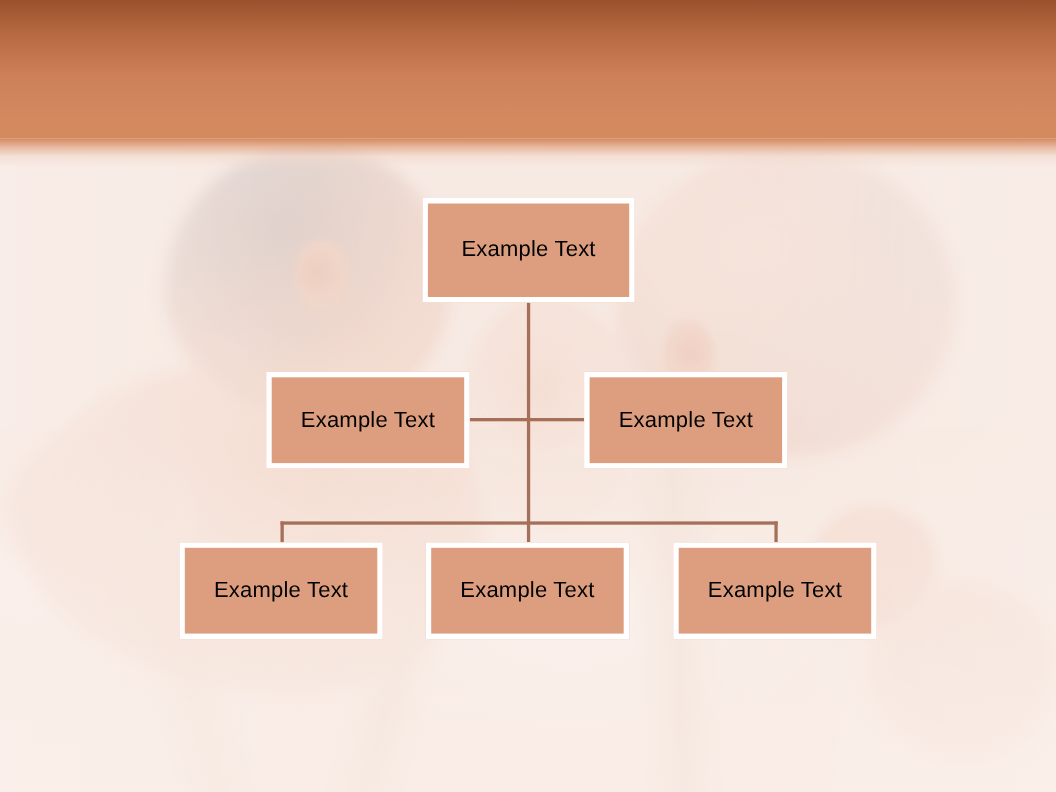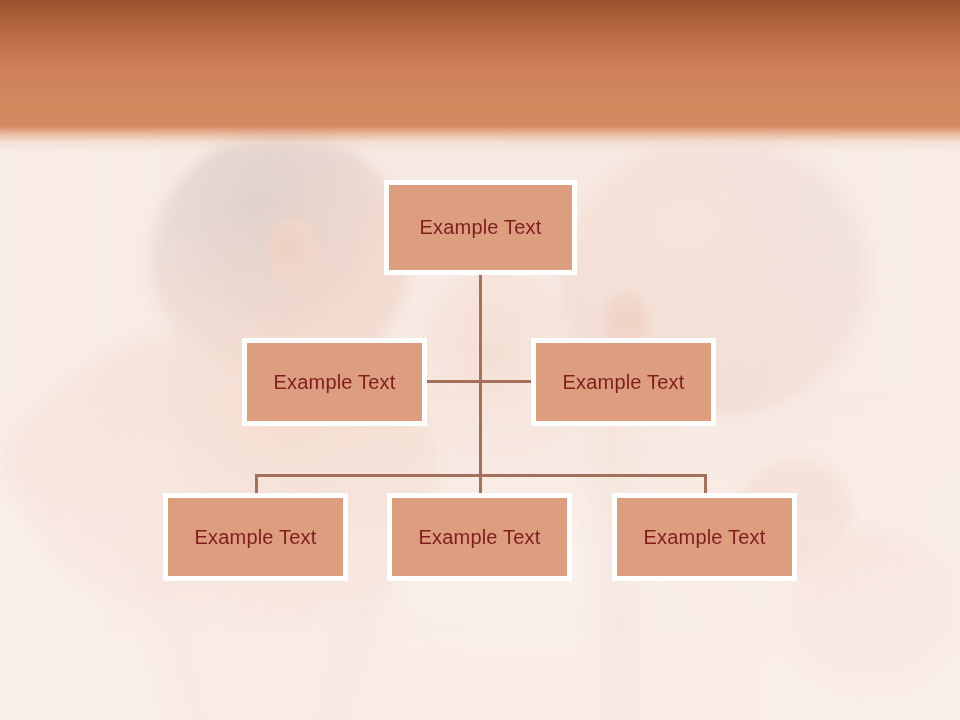--- a/index.html
+++ b/index.html
@@ -186,21 +186,21 @@
     background: #a5705a;
     z-index: 6;
   }
 
   
   .node {
     position: absolute;
     box-sizing: border-box;
     background: #dd9e80;
     border: 5px solid #ffffff;
-    color: #7f1d1d;
+    color: #000000;
     display: flex;
     align-items: center;
     justify-content: center;
     font-size: 20px;
     font-weight: 400;
     letter-spacing: 0.2px;
     z-index: 8;
     user-select: none;
   }
 </style>

